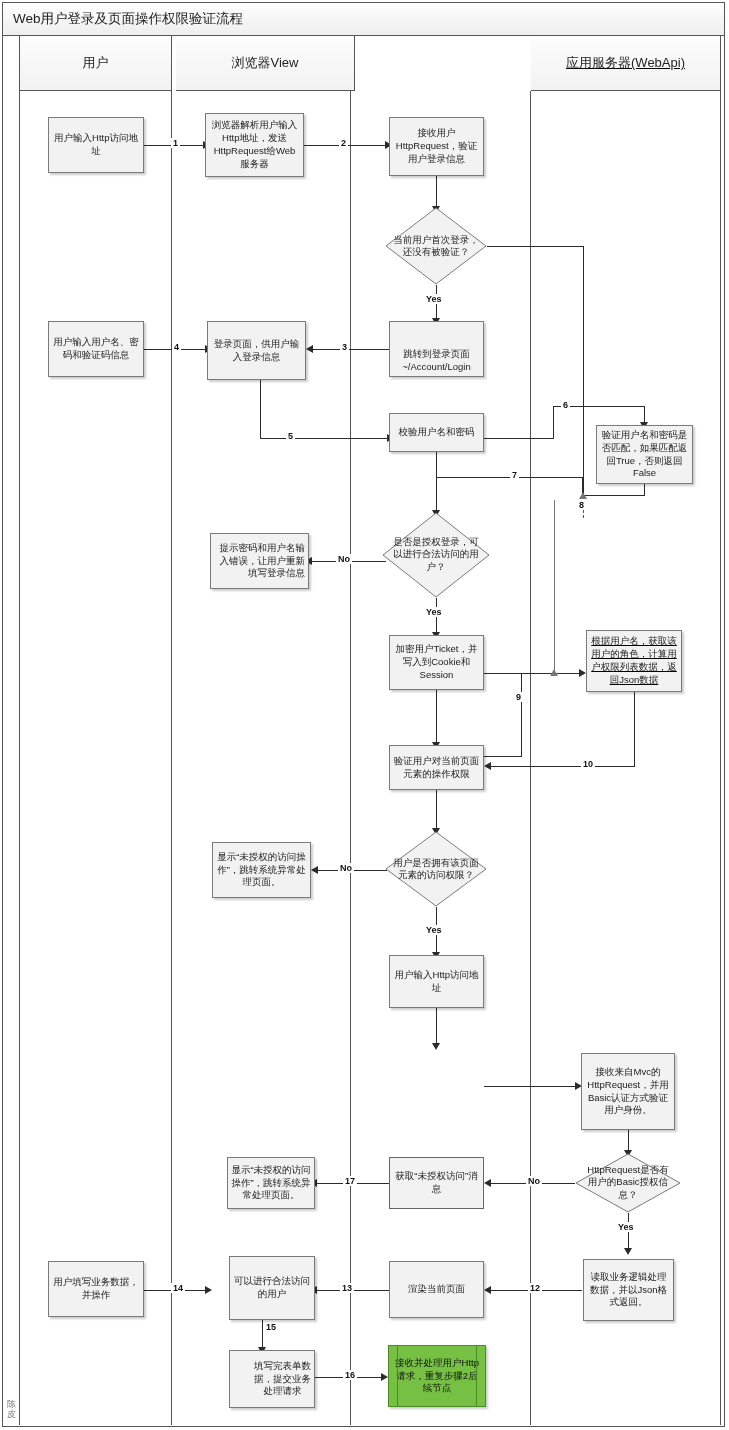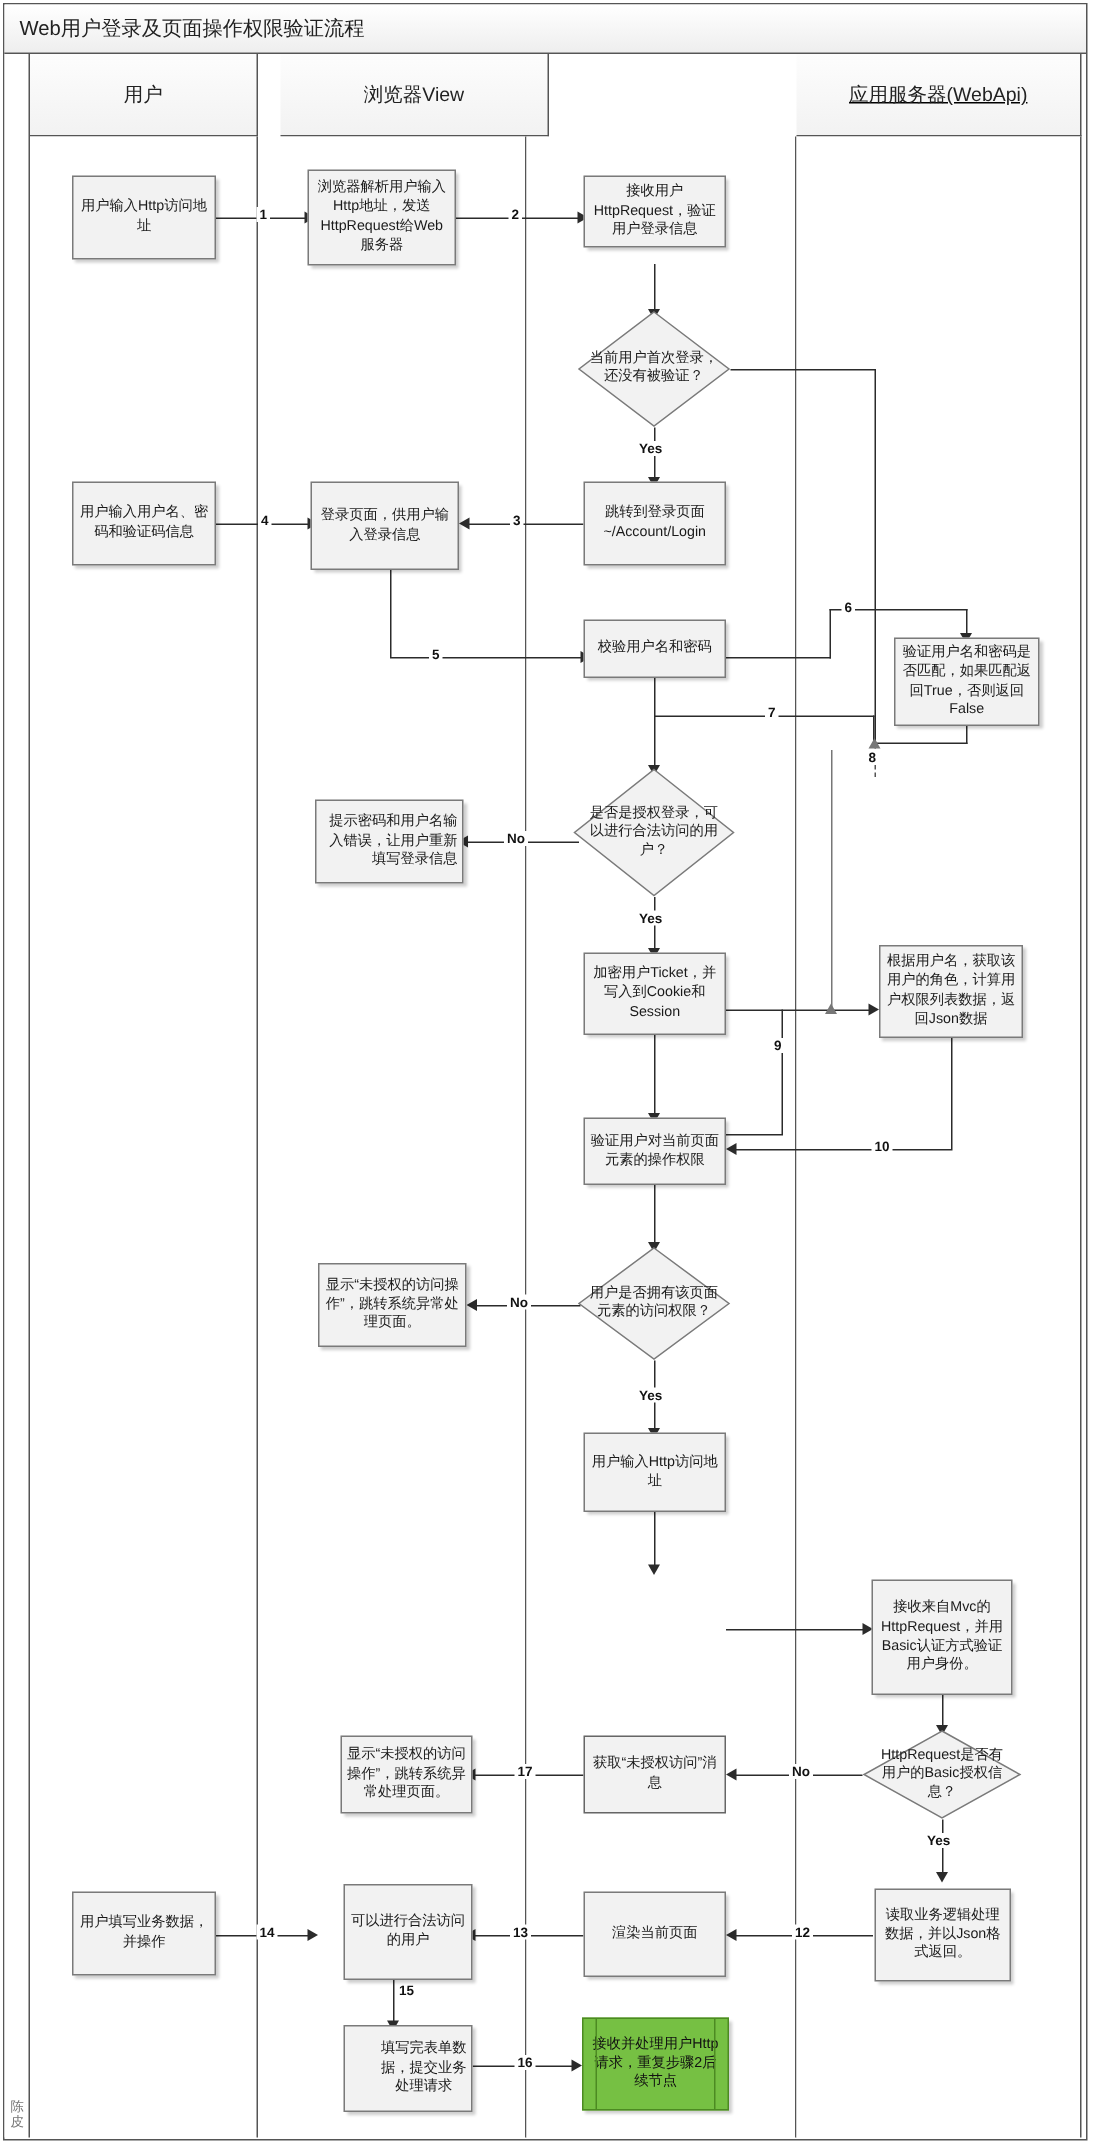--- a/index.html
+++ b/index.html
@@ -71,21 +71,21 @@
     <span>Web用户登录及页面操作权限验证流程</span>
   </div>
 
   <div class="wm-strip">
     <div class="wm-text">陈皮</div>
   </div>
 
   <div class="lane-head" style="left:20px;width:152px;">
       <span>用户</span>
     </div>
-  <div class="lane-head" style="left:187px;width:179px;">
+  <div class="lane-head" style="left:176px;width:179px;">
       <span>浏览器View</span>
     </div>
   <div class="lane-head last" style="left:531px;width:190px;">
       <span>应用服务器(WebApi)</span>
     </div>
 
   <div class="lane-body" style="left:20px;width:152px;"></div>
   <div class="lane-body" style="left:172px;width:179px;"></div>
   <div class="lane-body" style="left:351px;width:180px;"></div>
   <div class="lane-body last" style="left:531px;width:190px;"></div>
@@ -220,40 +220,40 @@
   <div class="lbl" style="left:343px;top:1370px;">16</div>
 
   <div class="node proc" style="left:48px;top:117px;width:96px;height:56px;">
     <div class="txt">用户输入Http访问地址</div>
   </div>
 
   <div class="node proc" style="left:205px;top:113px;width:99px;height:64px;">
     <div class="txt">浏览器解析用户输入Http地址，发送HttpRequest给Web服务器</div>
   </div>
 
-  <div class="node proc" style="left:389px;top:117px;width:95px;height:48px;">
+  <div class="node proc" style="left:389px;top:117px;width:95px;height:59px;">
     <div class="txt">接收用户HttpRequest，验证用户登录信息</div>
   </div>
 
   <div class="dec" style="left:385px;top:207px;width:102px;height:78px;">
     <svg class="dshape" viewBox="0 0 102 78" preserveAspectRatio="none">
       <polygon points="51,1 101,39 51,77 1,39" fill="#f2f2f2" stroke="#7a7a7a" stroke-width="1"></polygon>
     </svg>
     <div class="dtxt">当前用户首次登录，还没有被验证？</div>
   </div>
 
   <div class="node proc" style="left:48px;top:321px;width:96px;height:56px;">
     <div class="txt">用户输入用户名、密码和验证码信息</div>
   </div>
 
   <div class="node proc" style="left:207px;top:321px;width:99px;height:59px;">
     <div class="txt">登录页面，供用户输入登录信息</div>
   </div>
 
-  <div class="node proc" style="left:389px;top:321px;width:95px;height:56px;">
+  <div class="node proc" style="left:389px;top:321px;width:95px;height:56px;align-items:flex-end;">
     <div class="txt">跳转到登录页面~/Account/Login</div>
   </div>
 
   <div class="node proc" style="left:389px;top:413px;width:95px;height:39px;">
     <div class="txt">校验用户名和密码</div>
   </div>
 
   <div class="node proc" style="left:596px;top:425px;width:97px;height:59px;">
     <div class="txt">验证用户名和密码是否匹配，如果匹配返回True，否则返回False</div>
   </div>
@@ -266,21 +266,21 @@
   </div>
 
   <div class="node proc" style="left:210px;top:533px;width:99px;height:56px;text-align:right;">
     <div class="txt">提示密码和用户名输入错误，让用户重新填写登录信息</div>
   </div>
 
   <div class="node proc" style="left:389px;top:635px;width:95px;height:55px;">
     <div class="txt">加密用户Ticket，并写入到Cookie和Session</div>
   </div>
 
-  <div class="node proc" style="left:586px;top:630px;width:96px;height:62px;">
+  <div class="node proc" style="left:586px;top:630px;width:96px;height:62px;text-decoration:underline;">
     <div class="txt">根据用户名，获取该用户的角色，计算用户权限列表数据，返回Json数据</div>
   </div>
 
   <div class="node proc" style="left:389px;top:745px;width:95px;height:45px;">
     <div class="txt">验证用户对当前页面元素的操作权限</div>
   </div>
 
   <div class="dec" style="left:385px;top:831px;width:102px;height:76px;">
     <svg class="dshape" viewBox="0 0 102 76" preserveAspectRatio="none">
       <polygon points="51,1 101,38 51,75 1,38" fill="#f2f2f2" stroke="#7a7a7a" stroke-width="1"></polygon>

